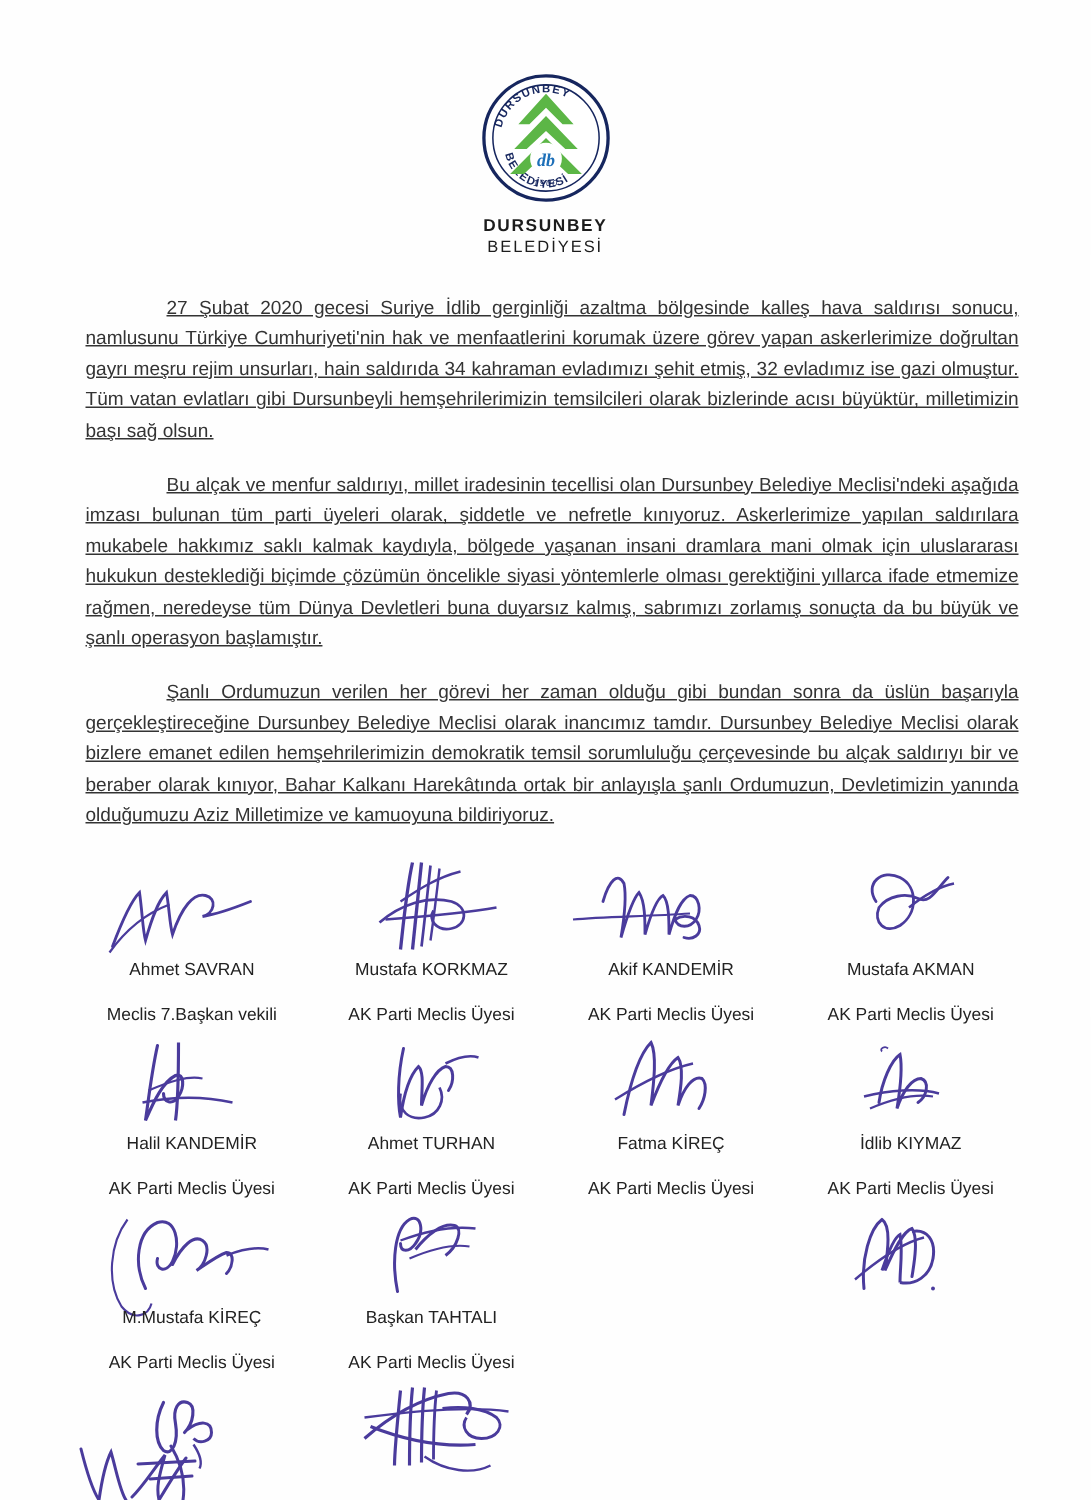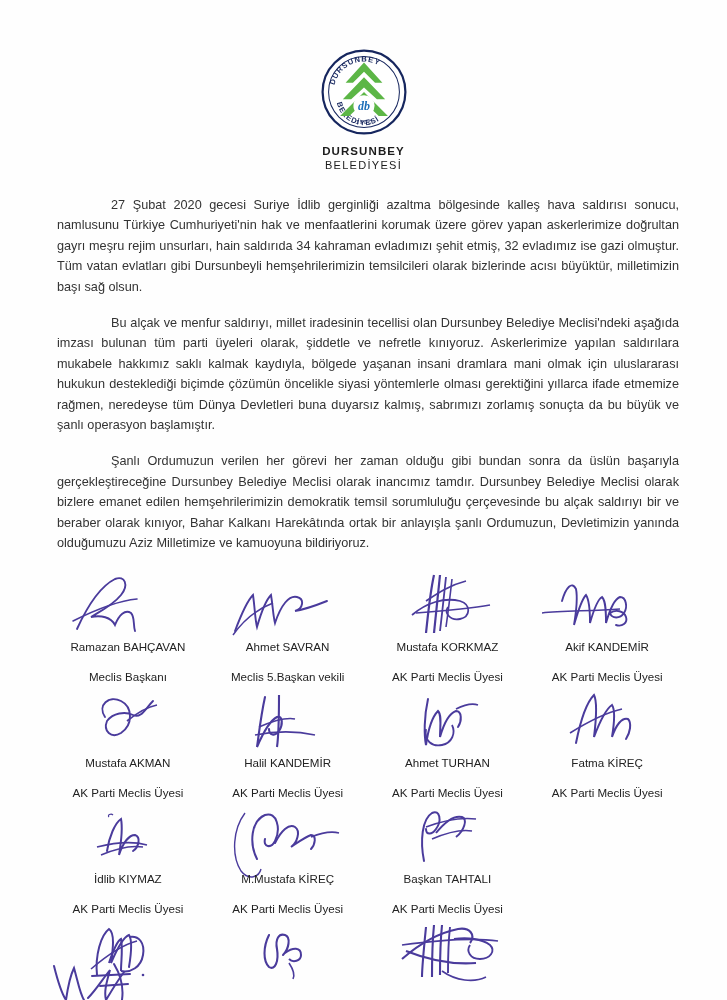--- a/index.html
+++ b/index.html
@@ -58,20 +58,21 @@
   .body-text {
     margin: 22px 48px 0 57px;
   }
   .para {
     font-size: 12.7px;
     line-height: 1.62;
     text-align: justify;
     text-indent: 54px;
     margin: 0 0 15px 0;
     color: #333333;
+    text-decoration: underline;
   }
   .date-line {
     margin: 6px 0 0 57px;
     font-size: 12.3px;
     color: #333;
   }
 
   
   .sig-grid {
     position: relative;
@@ -160,34 +161,25 @@
     <p class="para">27 Şubat 2020 gecesi Suriye İdlib gerginliği azaltma bölgesinde kalleş hava saldırısı sonucu, namlusunu Türkiye Cumhuriyeti'nin hak ve menfaatlerini korumak üzere görev yapan askerlerimize doğrultan gayrı meşru rejim unsurları, hain saldırıda 34 kahraman evladımızı şehit etmiş, 32 evladımız ise gazi olmuştur. Tüm vatan evlatları gibi Dursunbeyli hemşehrilerimizin temsilcileri olarak bizlerinde acısı büyüktür, milletimizin başı sağ olsun.</p>
     <p class="para">Bu alçak ve menfur saldırıyı, millet iradesinin tecellisi olan Dursunbey Belediye Meclisi'ndeki aşağıda imzası bulunan tüm parti üyeleri olarak, şiddetle ve nefretle kınıyoruz. Askerlerimize yapılan saldırılara mukabele hakkımız saklı kalmak kaydıyla, bölgede yaşanan insani dramlara mani olmak için uluslararası hukukun desteklediği biçimde çözümün öncelikle siyasi yöntemlerle olması gerektiğini yıllarca ifade etmemize rağmen, neredeyse tüm Dünya Devletleri buna duyarsız kalmış, sabrımızı zorlamış sonuçta da bu büyük ve şanlı operasyon başlamıştır.</p>
     <p class="para">Şanlı Ordumuzun verilen her görevi her zaman olduğu gibi bundan sonra da üslün başarıyla gerçekleştireceğine Dursunbey Belediye Meclisi olarak inancımız tamdır. Dursunbey Belediye Meclisi olarak bizlere emanet edilen hemşehrilerimizin demokratik temsil sorumluluğu çerçevesinde bu alçak saldırıyı bir ve beraber olarak kınıyor, Bahar Kalkanı Harekâtında ortak bir anlayışla şanlı Ordumuzun, Devletimizin yanında olduğumuzu Aziz Milletimize ve kamuoyuna bildiriyoruz.</p>
   </div>
 
 
   <div class="sig-grid" id="sig-grid">
       <div class="sig-cell">
         <div class="sig-ink">
           <svg width="150" height="68" viewBox="0 0 130 68">
-            <use href="#ink0"></use>
-          </svg>
-        </div>
-        <div class="sig-name">Ramazan BAHÇAVAN</div>
-        <div class="sig-title">Meclis Başkanı</div>
-      </div>
-      <div class="sig-cell">
-        <div class="sig-ink">
-          <svg width="150" height="68" viewBox="0 0 130 68">
             <use href="#ink2"></use>
           </svg>
         </div>
         <div class="sig-name">Ahmet SAVRAN</div>
-        <div class="sig-title">Meclis 5.Başkan vekili</div>
+        <div class="sig-title">Meclis 7.Başkan vekili</div>
       </div>
       <div class="sig-cell">
         <div class="sig-ink">
           <svg width="150" height="68" viewBox="0 0 130 68">
             <use href="#ink3"></use>
           </svg>
         </div>
         <div class="sig-name">Mustafa KORKMAZ</div>
         <div class="sig-title">AK Parti Meclis Üyesi</div>
       </div>

